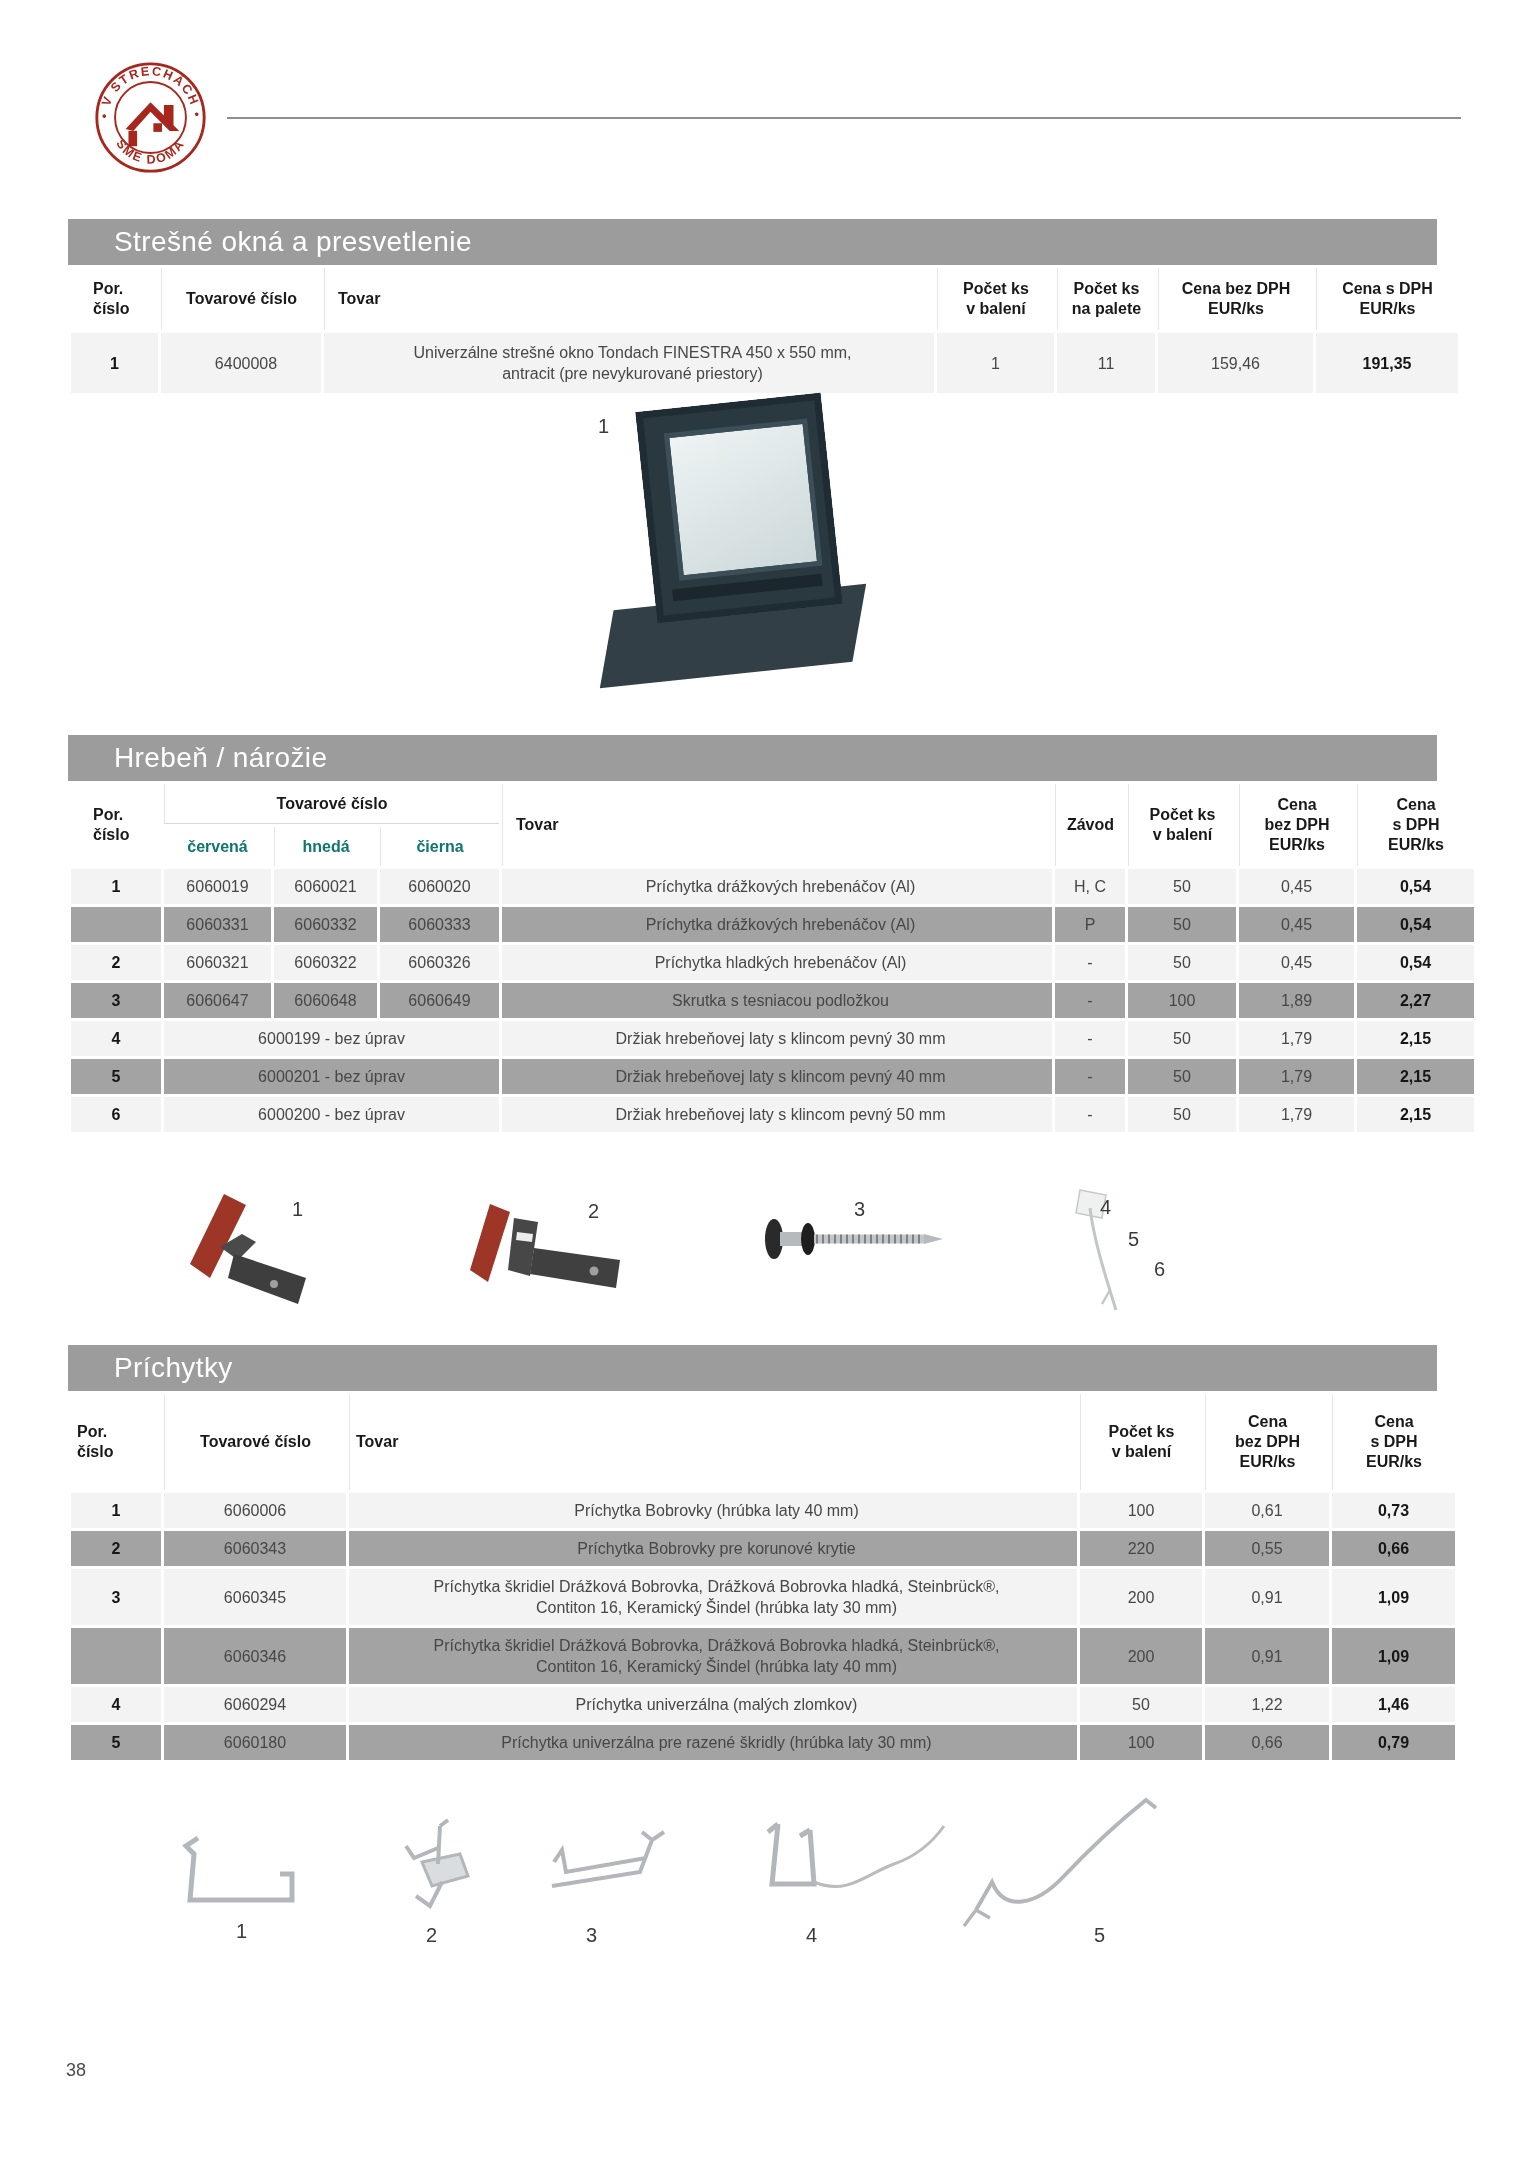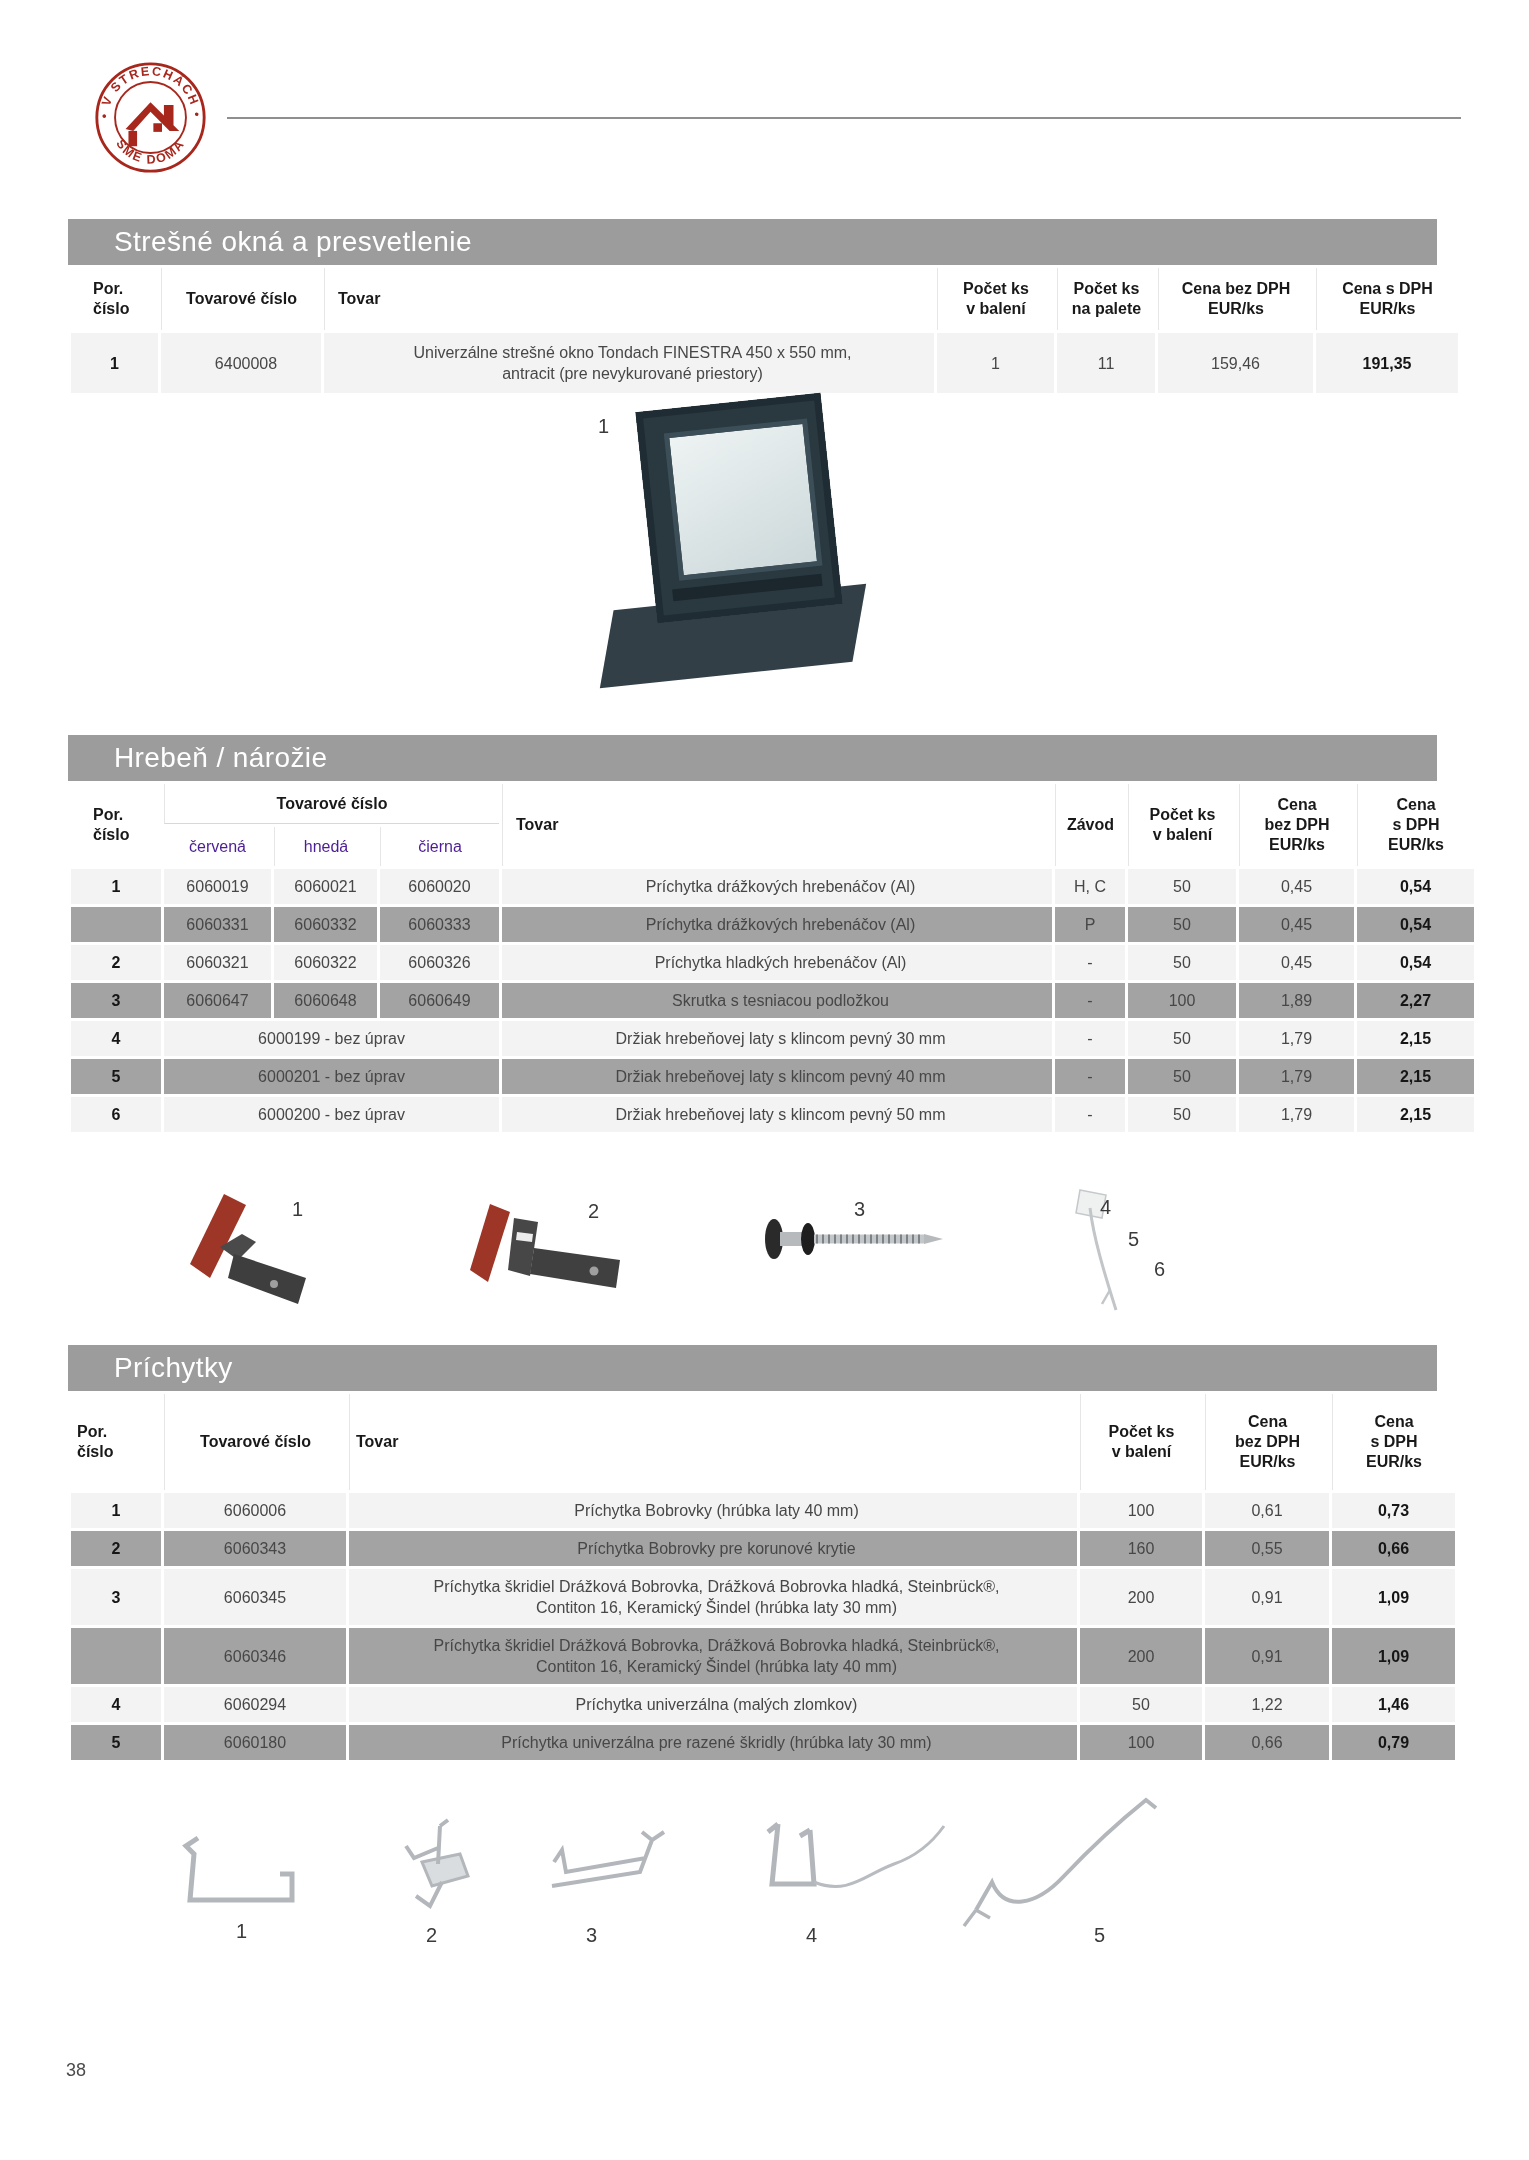--- a/index.html
+++ b/index.html
@@ -19,21 +19,21 @@
   .banner{height:46px;background:#9c9c9c;color:#ffffff;font-size:28px;font-weight:300;
           line-height:46px;padding-left:46px;letter-spacing:.4px;}
 
   table{width:100%;border-collapse:separate;border-spacing:3px;table-layout:fixed;}
   th{background:#fff;font-weight:700;color:#191919;font-size:16px;line-height:20px;
      padding:11px 6px;vertical-align:middle;text-align:center;white-space:pre-line;
      border-left:1px solid #e6e6e6;}
   th:first-child{border-left:none;}
   th.por{text-align:left;padding-left:22px;}
   th.al{text-align:left;padding-left:13px;}
-  th.sub{font-weight:400;color:#4c1d95;padding:6px 4px;}
+  th.sub{font-weight:700;color:#0f766e;padding:6px 4px;}
   th.grp{border-bottom:1px solid #d8d8d8;padding:6px 4px;}
   th.tall{padding:18px 6px;}
   td{font-size:16px;line-height:21px;color:#474747;padding:7px 6px;text-align:center;
      vertical-align:middle;}
   .t1 td{padding:9px 6px;}
   tr.lt td{background:#f3f3f3;}
   tr.dk td{background:#a3a3a3;}
   td.al{text-align:center;padding-left:13px;}
   td.b{font-weight:700;color:#161616;}
   td.pre{white-space:pre-line;}
@@ -306,21 +306,21 @@
         <td>6060006</td>
         <td class="al">Príchytka Bobrovky (hrúbka laty 40 mm)</td>
         <td>100</td>
         <td>0,61</td>
         <td class="b">0,73</td>
       </tr>
       <tr class="dk">
         <td class="b">2</td>
         <td>6060343</td>
         <td class="al">Príchytka Bobrovky pre korunové krytie</td>
-        <td>160</td>
+        <td>220</td>
         <td>0,55</td>
         <td class="b">0,66</td>
       </tr>
       <tr class="lt">
         <td class="b">3</td>
         <td>6060345</td>
         <td class="al pre">Príchytka škridiel Drážková Bobrovka, Drážková Bobrovka hladká, Steinbrück®,
 Contiton 16, Keramický Šindel (hrúbka laty 30 mm)</td>
         <td>200</td>
         <td>0,91</td>

